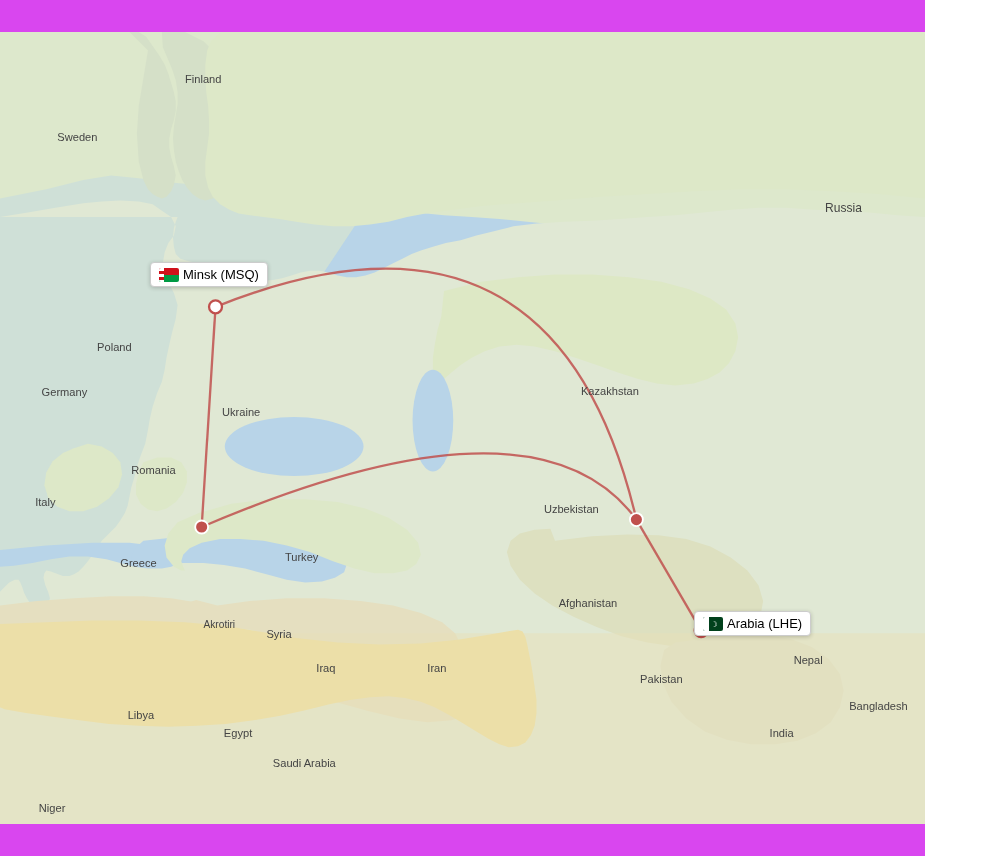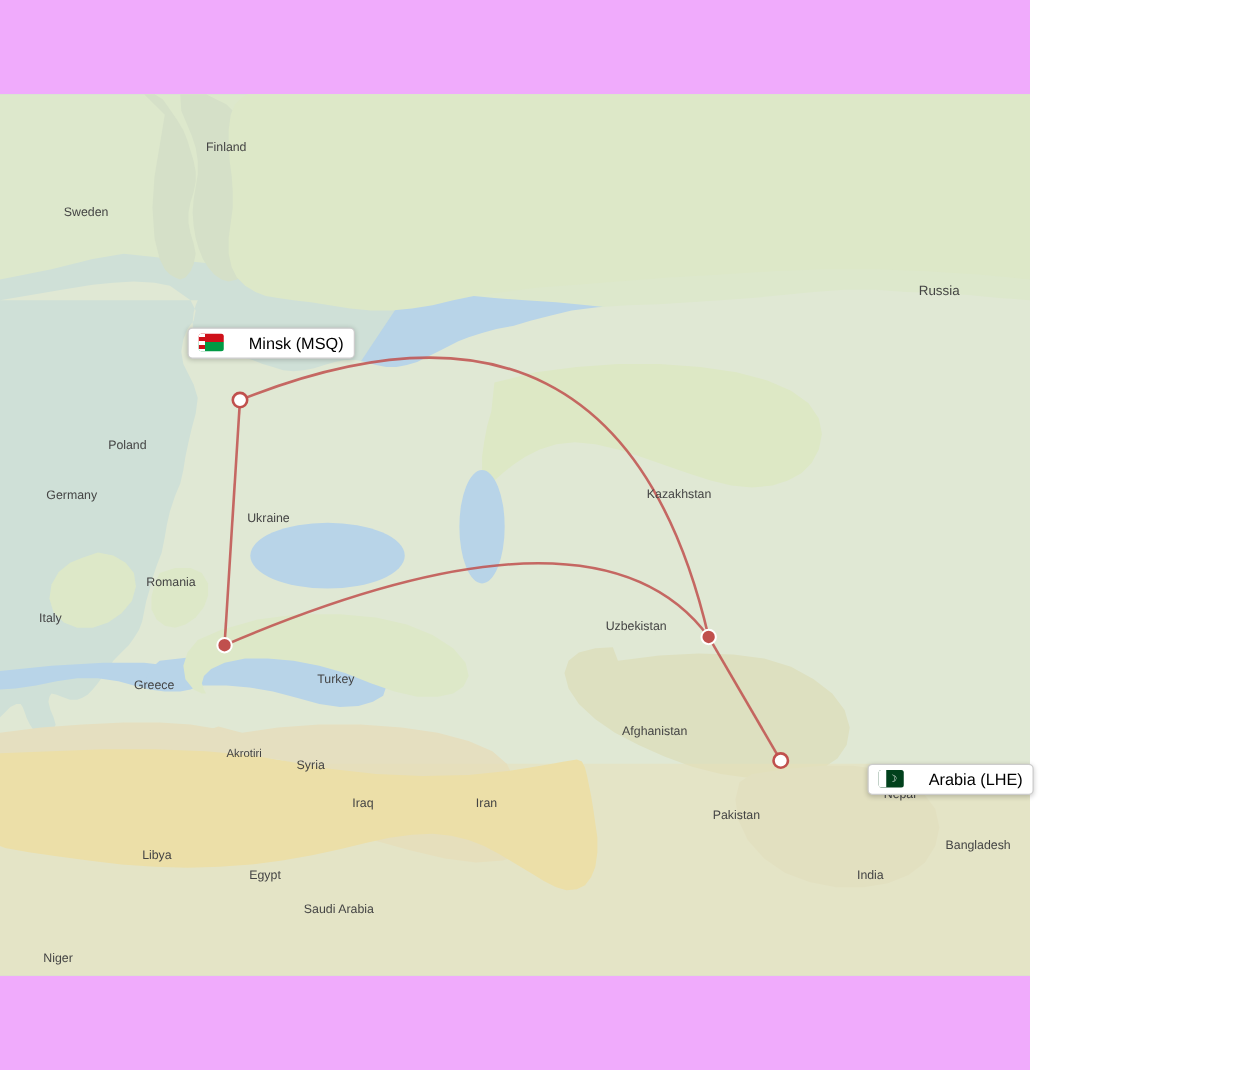--- a/index.html
+++ b/index.html
@@ -1,42 +1,43 @@
 <!DOCTYPE html>
 <html><head>
   <meta charset="utf-8">
   <style>
     * { margin: 0; padding: 0; box-sizing: border-box; }
     body { width: 1000px; height: 856px; overflow: hidden; font-family: Arial, sans-serif; }
     
     #map-container {
-      width: 824px;
+      width: 925px;
       height: 856px;
       position: relative;
-      background: #f0abfc;
+      background: #d946ef;
     }
 
     
     #map-svg {
       width: 100%;
       height: 100%;
       position: absolute;
       top: 0; left: 0;
     }
 
     .city-label {
       position: absolute;
       background: white;
       border: 1px solid #ccc;
       border-radius: 4px;
       padding: 4px 8px;
       font-size: 13px;
       font-weight: 500;
       display: flex;
-      gap: 20px;
+      align-items: center;
+      gap: 4px;
       box-shadow: 0 1px 4px rgba(0,0,0,0.2);
       white-space: nowrap;
     }
 
     .city-flag {
       width: 20px;
       height: 14px;
       display: inline-block;
       border-radius: 2px;
       overflow: hidden;

